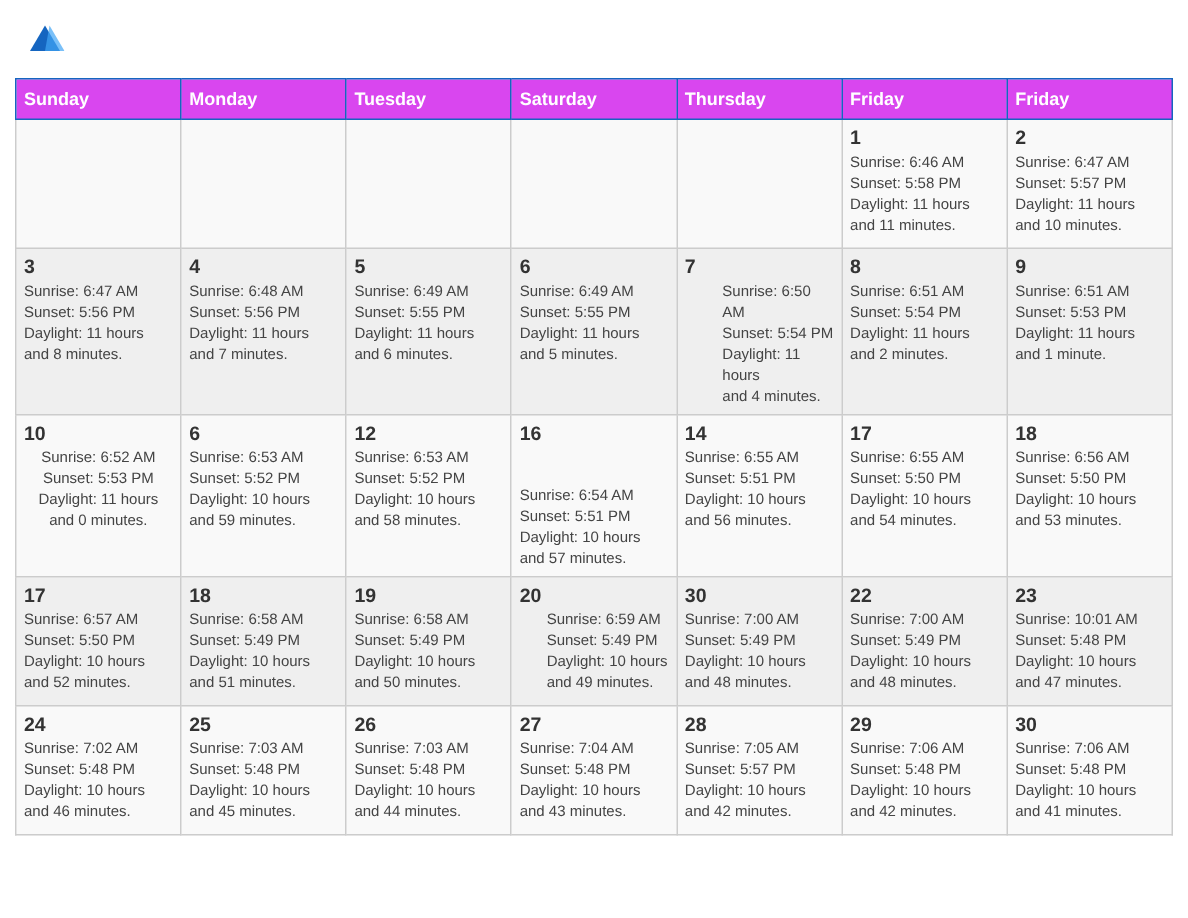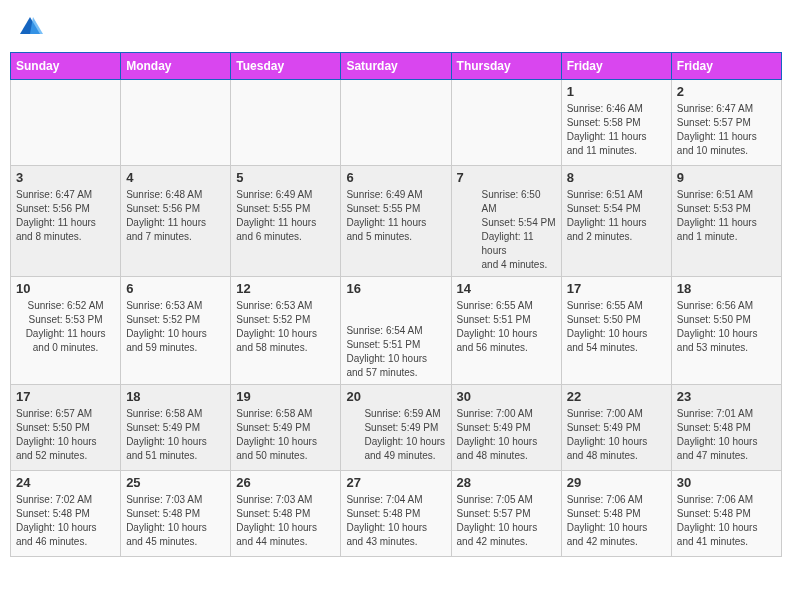--- a/index.html
+++ b/index.html
@@ -275,21 +275,21 @@
         </td>
         <td>
           <span class="day-number">22</span>
           <div class="day-info" style="white-space: pre-line;">Sunrise: 7:00 AM
 Sunset: 5:49 PM
 Daylight: 10 hours
 and 48 minutes.</div>
         </td>
         <td>
           <span class="day-number">23</span>
-          <div class="day-info" style="white-space: pre-line;">Sunrise: 7:01 AM
+          <div class="day-info" style="white-space: pre-line;">Sunrise: 10:01 AM
 Sunset: 5:48 PM
 Daylight: 10 hours
 and 47 minutes.</div>
         </td>
       </tr>
       <tr>
         <td>
           <span class="day-number">24</span>
           <div class="day-info" style="white-space: pre-line;">Sunrise: 7:02 AM
 Sunset: 5:48 PM

